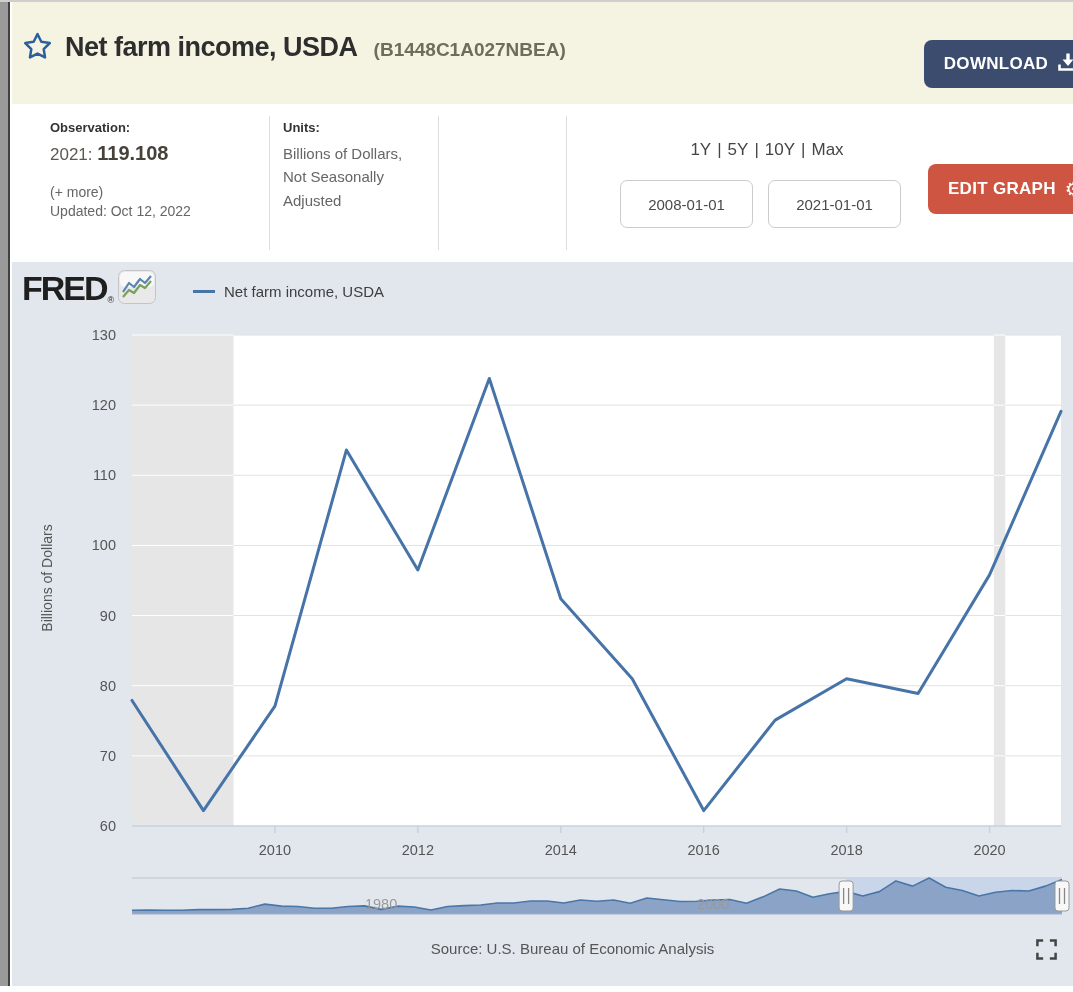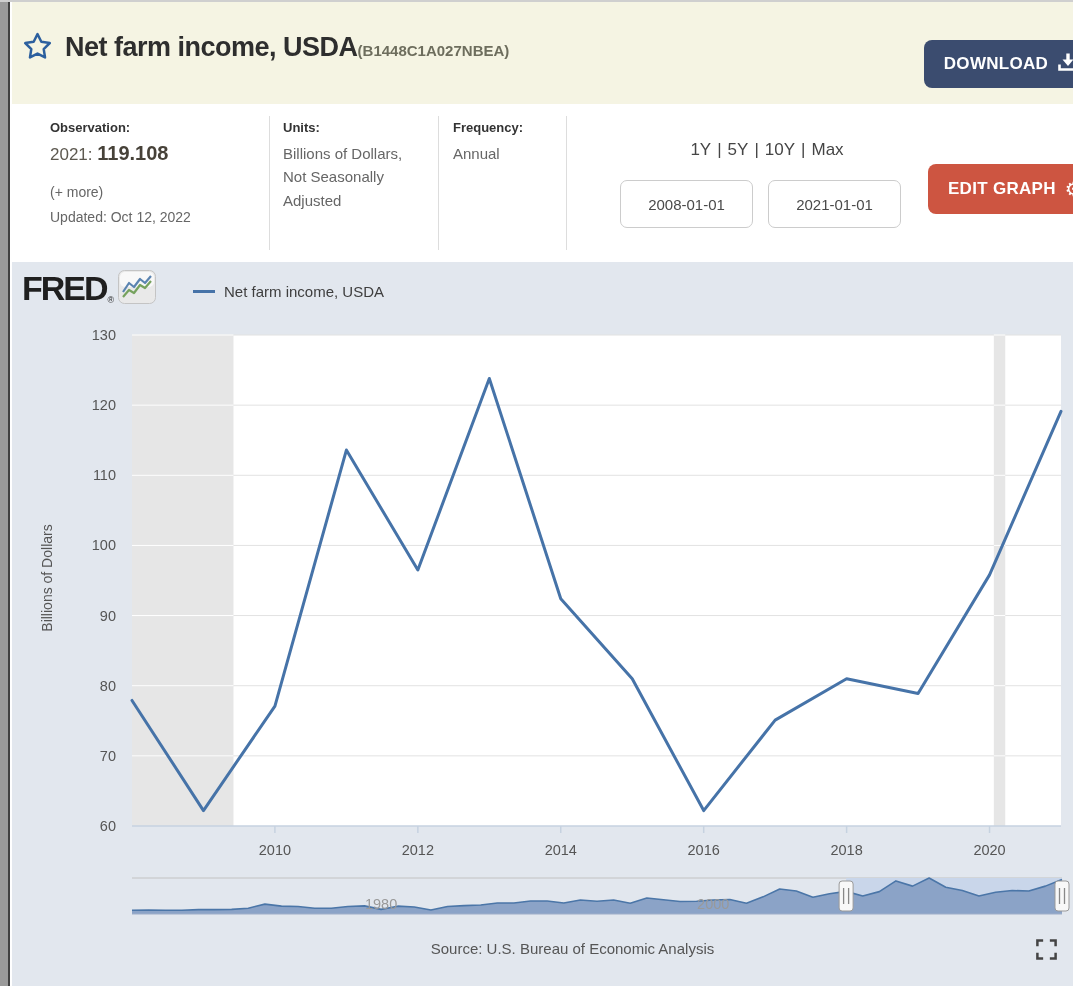--- a/index.html
+++ b/index.html
@@ -7,36 +7,36 @@
   .screen { position:relative; width:1073px; height:992px; background:#fff; overflow:hidden; border-top:2px solid #cfcfcf;padding-left:38px; }
 
   
   .left-strip { position:absolute; left:0; top:0; width:10px; height:984px; background:#9a9a9a; border-right:2px solid #414141; }
 
   
   .header { position:absolute; left:12px; top:0; width:1061px; height:102px; background:#f5f4e3; }
   .title-row { position:absolute; left:10px; top:24px; display:flex; align-items:baseline; }
   .star-wrap { position:relative; top:5px; margin-right:12px; cursor:pointer; }
   .page-title { font-size:27px; font-weight:bold; color:#2e2e2e; letter-spacing:-0.5px; }
-  .series-id { font-size:15px; font-weight:bold; color:#6d6d5d; margin-left:0; }
+  .series-id { font-size:19px; font-weight:bold; color:#6d6d5d; margin-left:16px; }
   .btn { position:absolute; display:flex; align-items:center; justify-content:center; gap:9px;
          color:#fff; font-weight:bold; font-size:17px; border:none; border-radius:8px; cursor:pointer;
          font-family:"Liberation Sans", sans-serif; letter-spacing:0.3px; }
   .download-btn { left:912px; top:38px; width:175px; height:48px; background:#3b4c6f; }
   .edit-btn { left:916px; top:60px; width:175px; height:50px; background:#cd5541; }
   .gear-glyph { font-family:"DejaVu Sans", sans-serif; font-size:20px; line-height:1; }
 
   
   .panel { position:absolute; left:12px; top:102px; width:1061px; height:178px; background:#fff; }
   .divider { position:absolute; top:12px; width:1px; height:134px; background:#ddd; }
   .col-label { font-size:13px; font-weight:bold; color:#333; margin-bottom:7px; }
   .obs-col { position:absolute; left:38px; top:16px; }
   .obs-value-row { font-size:17px; color:#5d5950; margin-bottom:19px; }
   .obs-value { font-size:20px; font-weight:bold; color:#474239; }
-  .obs-more { font-size:14px; color:#666; margin-bottom:9px; cursor:pointer; }
+  .obs-more { font-size:14px; color:#666; margin-bottom:3px; cursor:pointer; }
   .obs-updated { font-size:14px; color:#666; }
   .units-col { position:absolute; left:271px; top:16px; width:120px; }
   .info-value { font-size:15px; color:#666; line-height:1.55; }
   .freq-col { position:absolute; left:441px; top:16px; width:110px; }
   .range-presets { position:absolute; left:590px; top:36px; width:330px; text-align:center;
                    font-size:17px; color:#454545; }
   .range-presets span.p { cursor:pointer; }
   .range-presets span.sep { color:#454545; padding:0 6px; }
   .date-input { position:absolute; top:76px; width:133px; height:48px; border:1px solid #ccc; border-radius:7px;
                 font-size:15px; color:#4a4a4a; text-align:center; font-family:"Liberation Sans", sans-serif; background:#fff; }
@@ -95,24 +95,20 @@
       </div>
       <div class="obs-more">(+ more)</div>
       <div class="obs-updated">Updated: Oct 12, 2022</div>
     </div>
     <div class="divider" style="left:257px"></div>
     <div class="units-col">
       <div class="col-label">Units:</div>
       <div class="info-value">Billions of Dollars, Not Seasonally Adjusted</div>
     </div>
     <div class="divider" style="left:426px"></div>
-    <div class="freq-col">
-      <div class="col-label">Frequency:</div>
-      <div class="info-value">Annual</div>
-    </div>
     <div class="divider" style="left:554px"></div>
 
     <div class="range-presets">
       <span class="p">1Y</span><span class="sep">|</span><span class="p">5Y</span><span class="sep">|</span><span class="p">10Y</span><span class="sep">|</span><span class="p">Max</span>
     </div>
     <input class="date-input date-start" value="2008-01-01" style="">
     <input class="date-input date-end" value="2021-01-01" style="">
     <button class="btn edit-btn">
       <span>EDIT GRAPH</span>
       <span class="gear-glyph">⚙</span>

